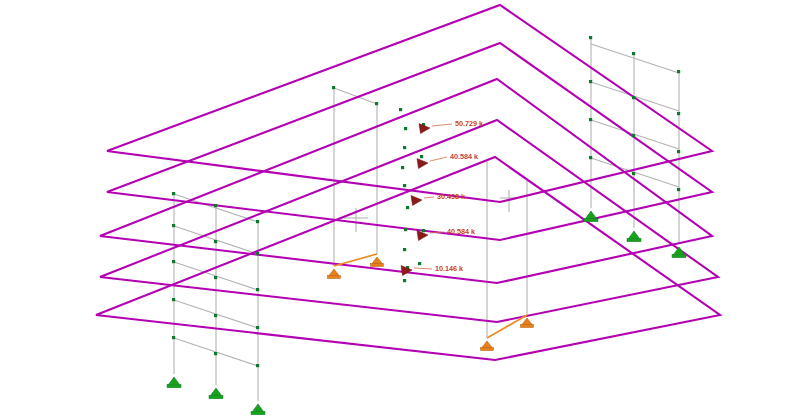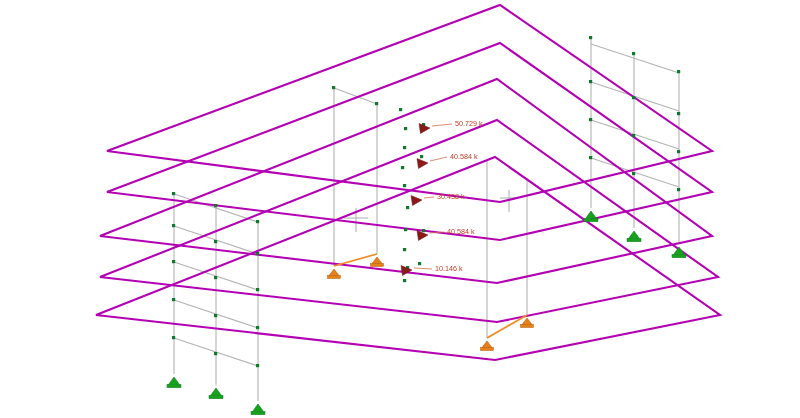--- a/index.html
+++ b/index.html
@@ -10,20 +10,21 @@
   }
   body {
     font-family: "Liberation Sans", sans-serif;
   }
   #viewport {
     position: relative;
     width: 800px;
     height: 418px;
     background: #ffffff;
     overflow: hidden;
+    font-weight: bold;
   }
   #model-svg {
     position: absolute;
     left: 0;
     top: 0;
     width: 800px;
     height: 418px;
     display: block;
   }
   .load-label-text {

